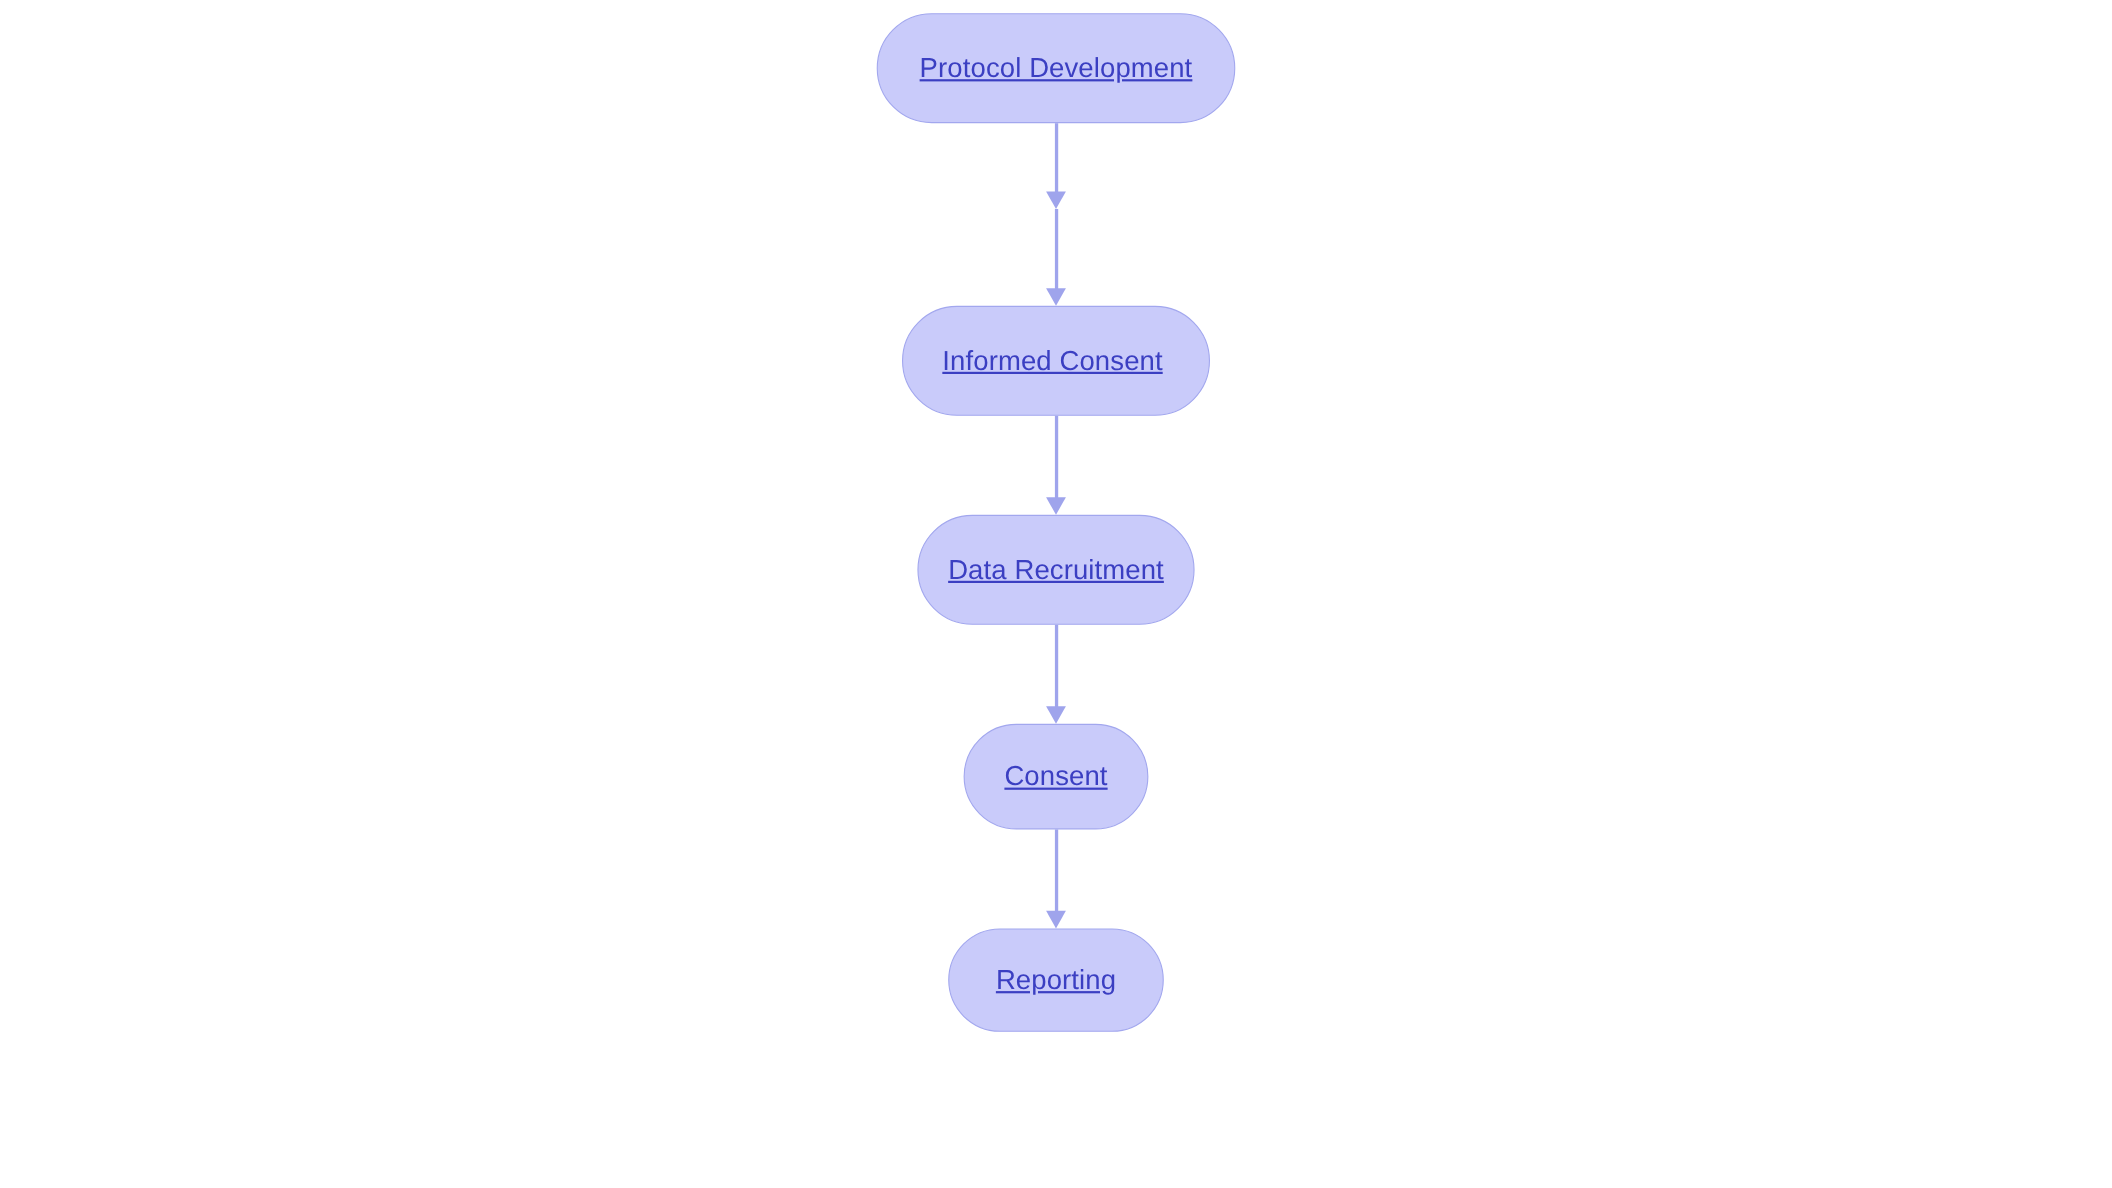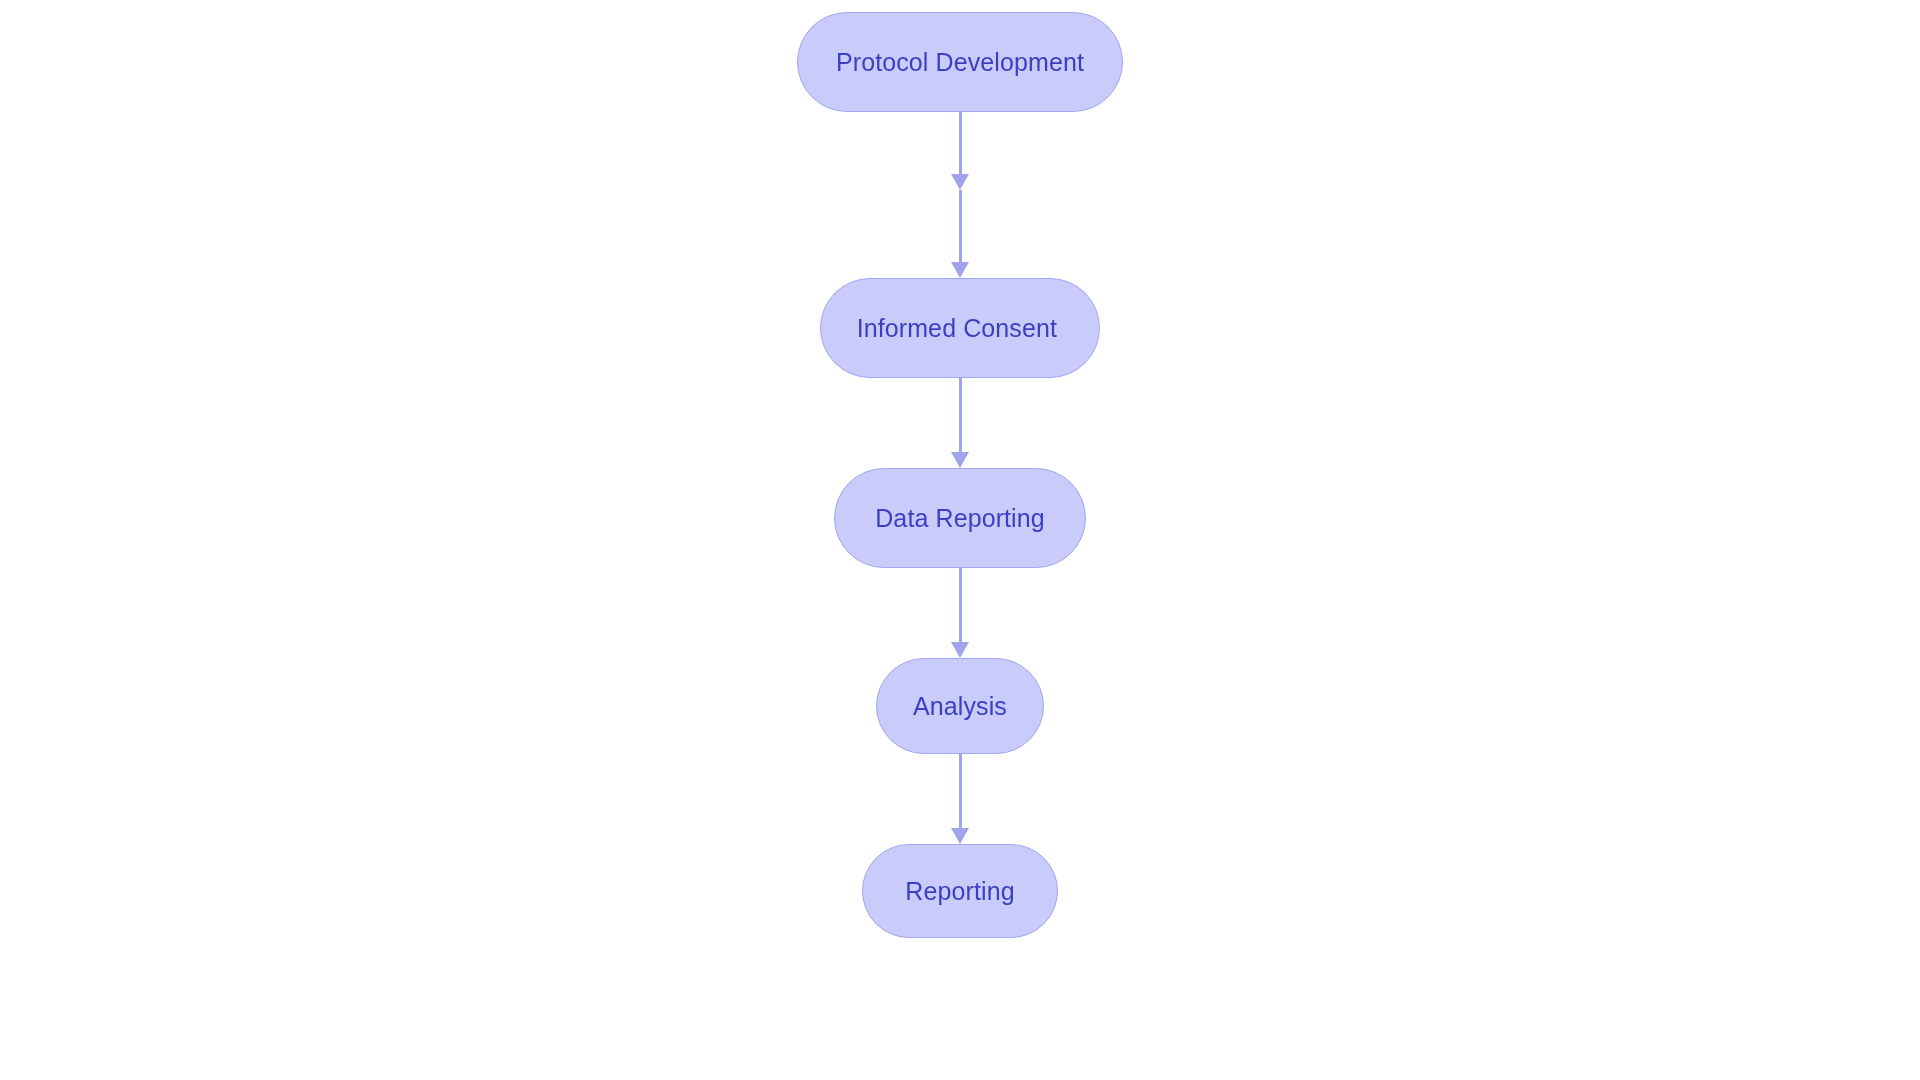--- a/index.html
+++ b/index.html
@@ -46,20 +46,21 @@
     font-weight: 400;
     letter-spacing: 0.1px;
     line-height: 1;
     white-space: nowrap;
     flex: 0 0 auto;
   }
 
   .node-label {
     display: block;
     padding: 0 42px;
+    text-decoration: underline;
   }
 
   
   .node-0 { width: 326px; height: 100px; }
   .node-1 { width: 390px; height: 100px; }
   .node-2 { width: 280px; height: 100px; justify-content: flex-end; }
   .node-3 { width: 252px; height: 100px; }
   .node-4 { width: 168px; height: 96px;  }
   .node-5 { width: 196px; height: 94px;  }
 
@@ -116,30 +117,30 @@
     <div class="node node-2">
       <span class="node-label">Informed Consent</span>
     </div>
 
     <div class="connector connector-2">
       <div class="connector-line"></div>
       <div class="connector-head"></div>
     </div>
 
     <div class="node node-3">
-      <span class="node-label">Data Reporting</span>
+      <span class="node-label">Data Recruitment</span>
     </div>
 
     <div class="connector connector-3">
       <div class="connector-line"></div>
       <div class="connector-head"></div>
     </div>
 
     <div class="node node-4">
-      <span class="node-label">Analysis</span>
+      <span class="node-label">Consent</span>
     </div>
 
     <div class="connector connector-4">
       <div class="connector-line"></div>
       <div class="connector-head"></div>
     </div>
 
     <div class="node node-5">
       <span class="node-label">Reporting</span>
     </div>

